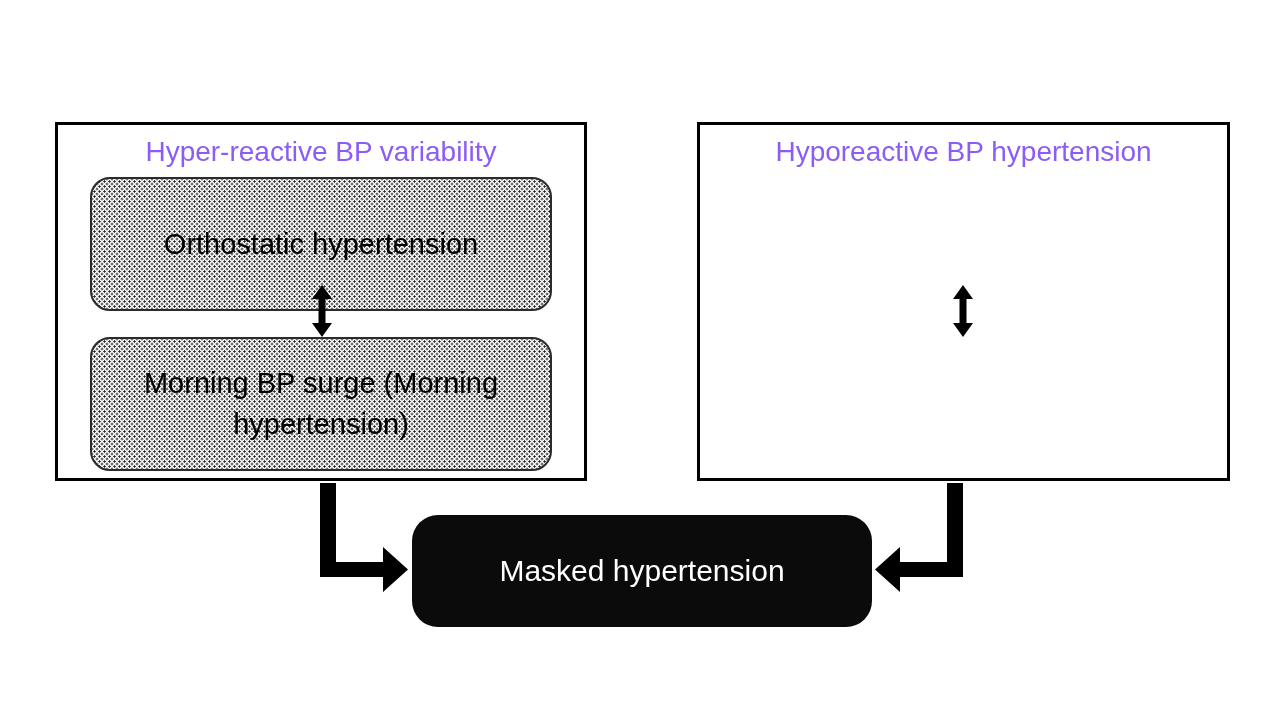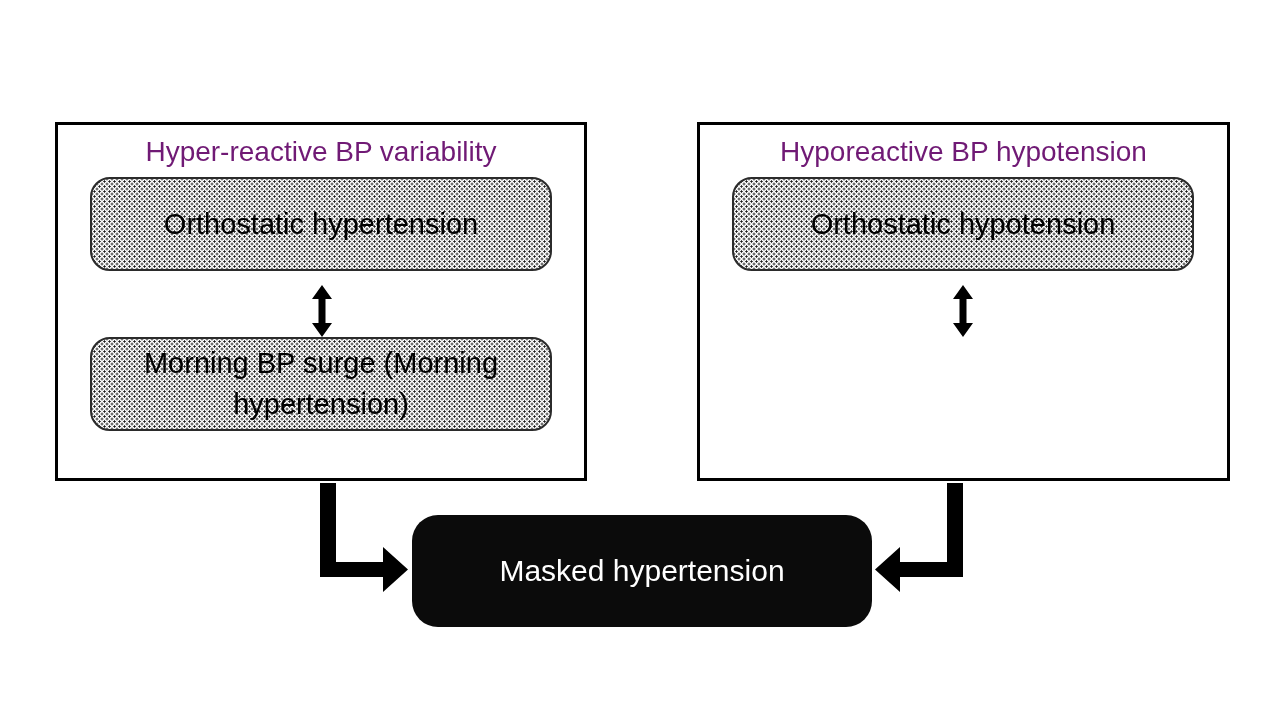--- a/index.html
+++ b/index.html
@@ -22,28 +22,28 @@
   #panel-left  { left: 55px;  width: 526px; }
   #panel-right { left: 697px; width: 527px; }
   .panel-title {
     position: absolute;
     top: 10px;
     left: 0;
     width: 100%;
     text-align: center;
     font-size: 28px;
     line-height: 1.2;
-    color: #701a75;
+    color: #8b5cf6;
     white-space: nowrap;
   }
   .dotted-box {
     position: absolute;
     left: 32px;
     width: 462px;
-    height: 94px;
+    height: 134px;
     border: 2px solid #2b2b2b;
     border-radius: 20px;
     box-sizing: border-box;
     display: flex;
     align-items: center;
     justify-content: center;
     text-align: center;
     font-size: 29px;
     line-height: 1.4;
     padding: 0 30px;
@@ -96,22 +96,21 @@
   <section class="panel" id="panel-left">
     <div class="panel-title">Hyper-reactive BP variability</div>
     <div class="dotted-box box-top">Orthostatic hypertension</div>
     <svg class="dbl-arrow" viewBox="0 0 26 52" aria-hidden="true">
       <polygon points="13,0 3,14 9.5,14 9.5,38 3,38 13,52 23,38 16.5,38 16.5,14 23,14" fill="#000"></polygon>
     </svg>
     <div class="dotted-box box-bottom">Morning BP surge (Morning hypertension)</div>
   </section>
 
   <section class="panel" id="panel-right">
-    <div class="panel-title">Hyporeactive BP hypotension</div>
-    <div class="dotted-box box-top">Orthostatic hypotension</div>
+    <div class="panel-title">Hyporeactive BP hypertension</div>
     <svg class="dbl-arrow" viewBox="0 0 26 52" aria-hidden="true">
       <polygon points="13,0 3,14 9.5,14 9.5,38 3,38 13,52 23,38 16.5,38 16.5,14 23,14" fill="#000"></polygon>
     </svg>
   </section>
 
   <svg class="elbow-arrow" id="elbow-left" viewBox="0 0 96 114" aria-hidden="true">
     <polygon points="2,2 18,2 18,81 65,81 65,66 90,88.5 65,111 65,96 2,96" fill="#000"></polygon>
   </svg>
 
   <svg class="elbow-arrow" id="elbow-right" viewBox="0 0 96 114" aria-hidden="true">

